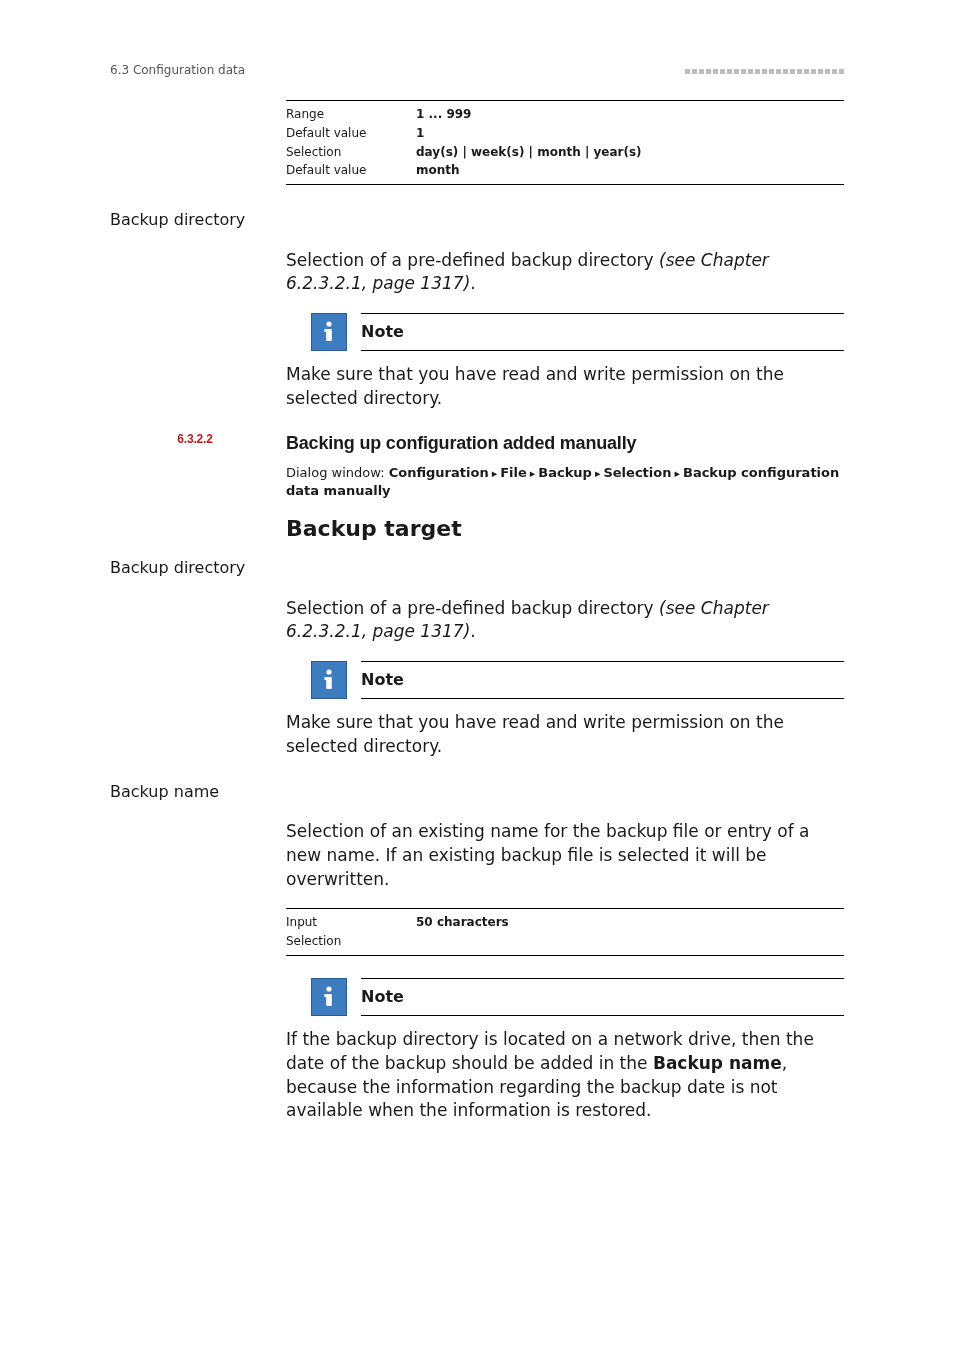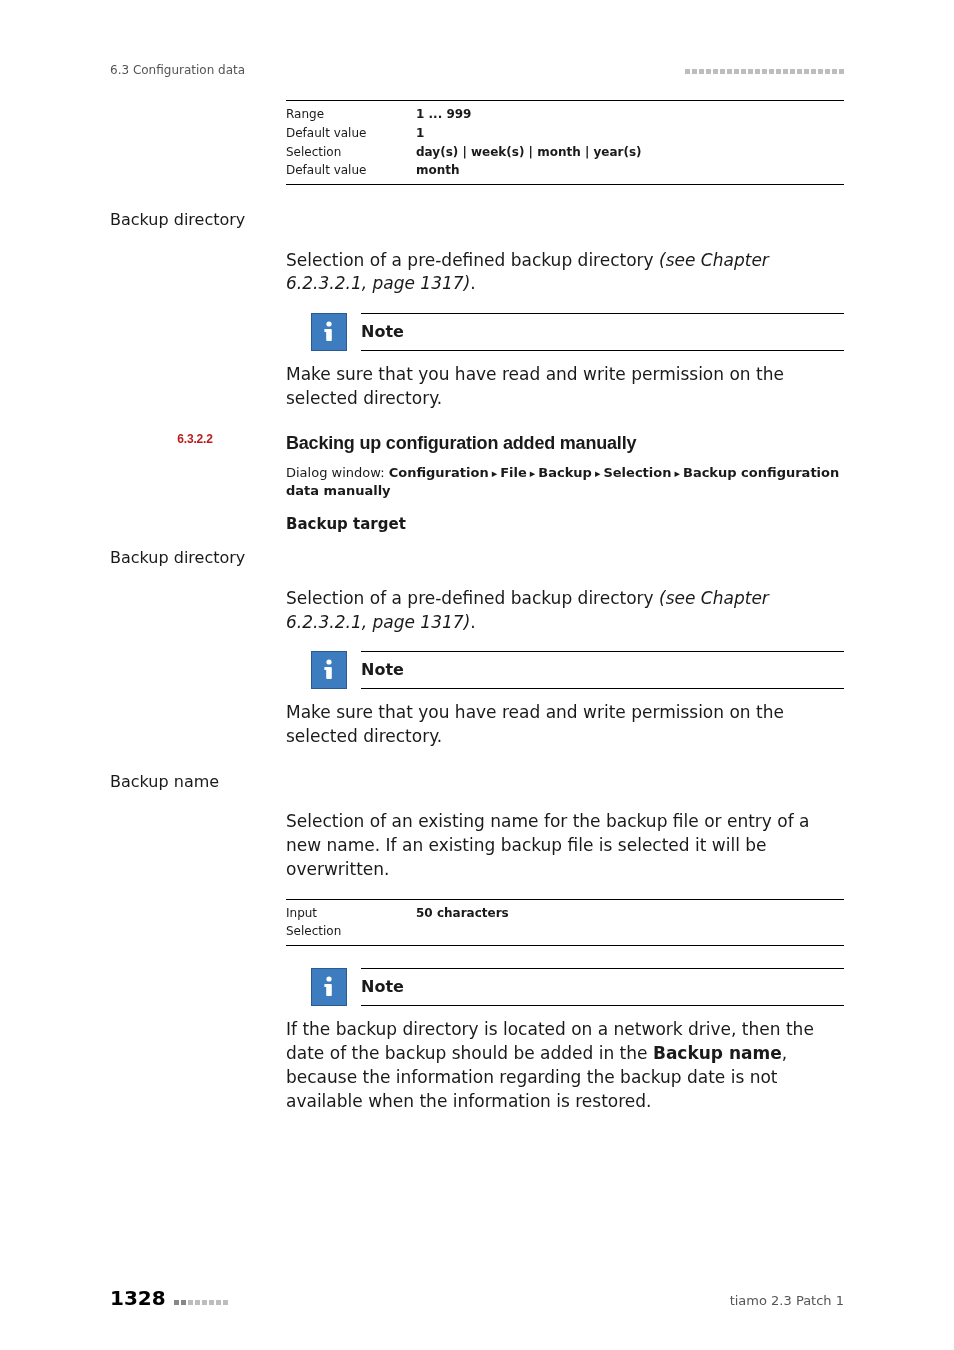--- a/index.html
+++ b/index.html
@@ -133,21 +133,21 @@
     margin-left: 176px;
     font-size: 13px;
     margin-bottom: 14px;
   }
   .dialog-line .b { font-weight: 700; }
   .arrow { display:inline-block; margin:0 3px; font-size:11px; }
 
   .h3 {
     margin-left: 176px;
     font-weight: 700;
-    font-size: 15px;
+    font-size: 22px;
     margin-bottom: 10px;
   }
 
   .para-block { margin-left: 176px; margin-bottom: 14px; }
 
   
   .footer {
     position: absolute;
     left: var(--margin-left);
     right: var(--margin-right);
@@ -297,23 +297,14 @@
             <span>Note</span>
           </div>
       </div>
       <div class="note-body">
         <span>If the backup directory is located on a network drive, then the date of the backup should be added in the </span><span class="bold">Backup name</span><span>, because the information regarding the backup date is not available when the information is restored.</span>
       </div>
     </div>
 
   </div>
 
-  <div class="footer">
-    <span class="pg">
-      <span>1328</span>
-      <span class="pg-dots" aria-hidden="true">
-        <span class="d on"></span><span class="d on"></span><span class="d"></span><span class="d"></span><span class="d"></span><span class="d"></span><span class="d"></span><span class="d"></span>
-      </span>
-    </span>
-    <span>tiamo 2.3 Patch 1</span>
-  </div>
 
 </div>
 
 </body></html>

